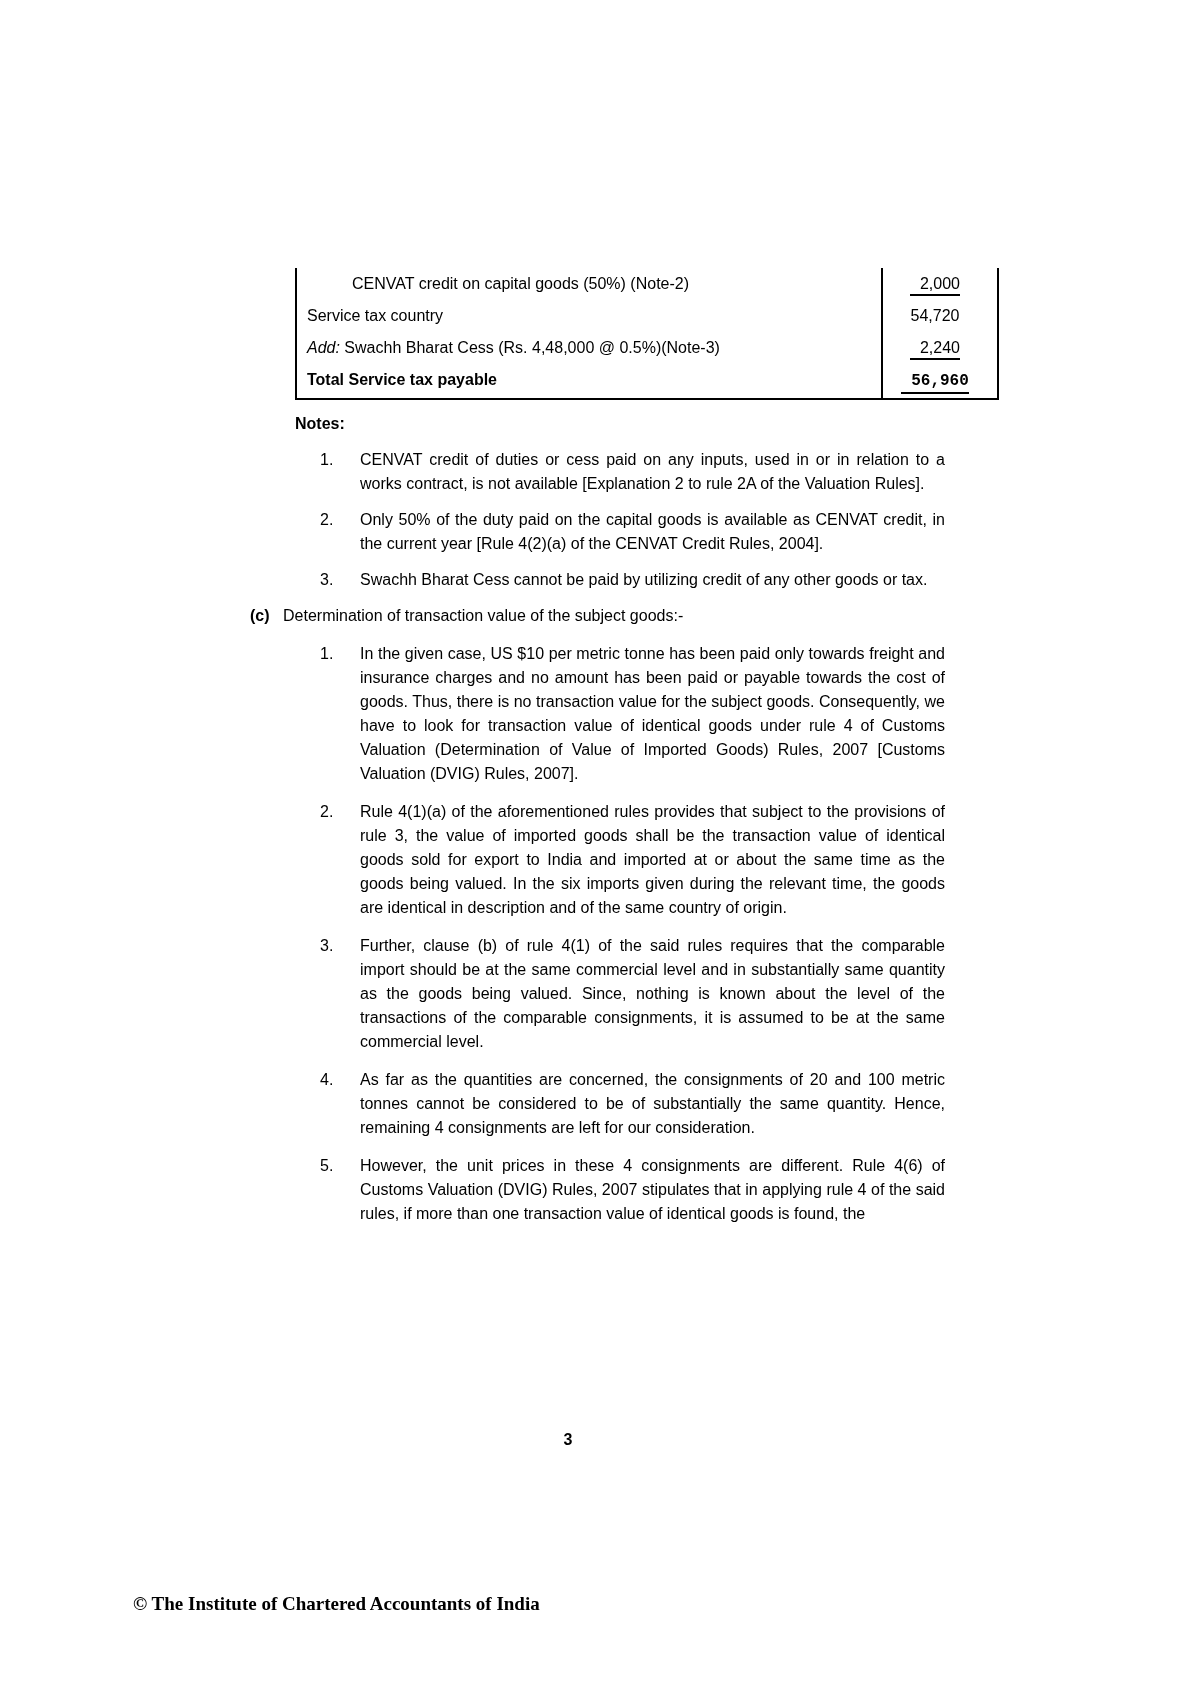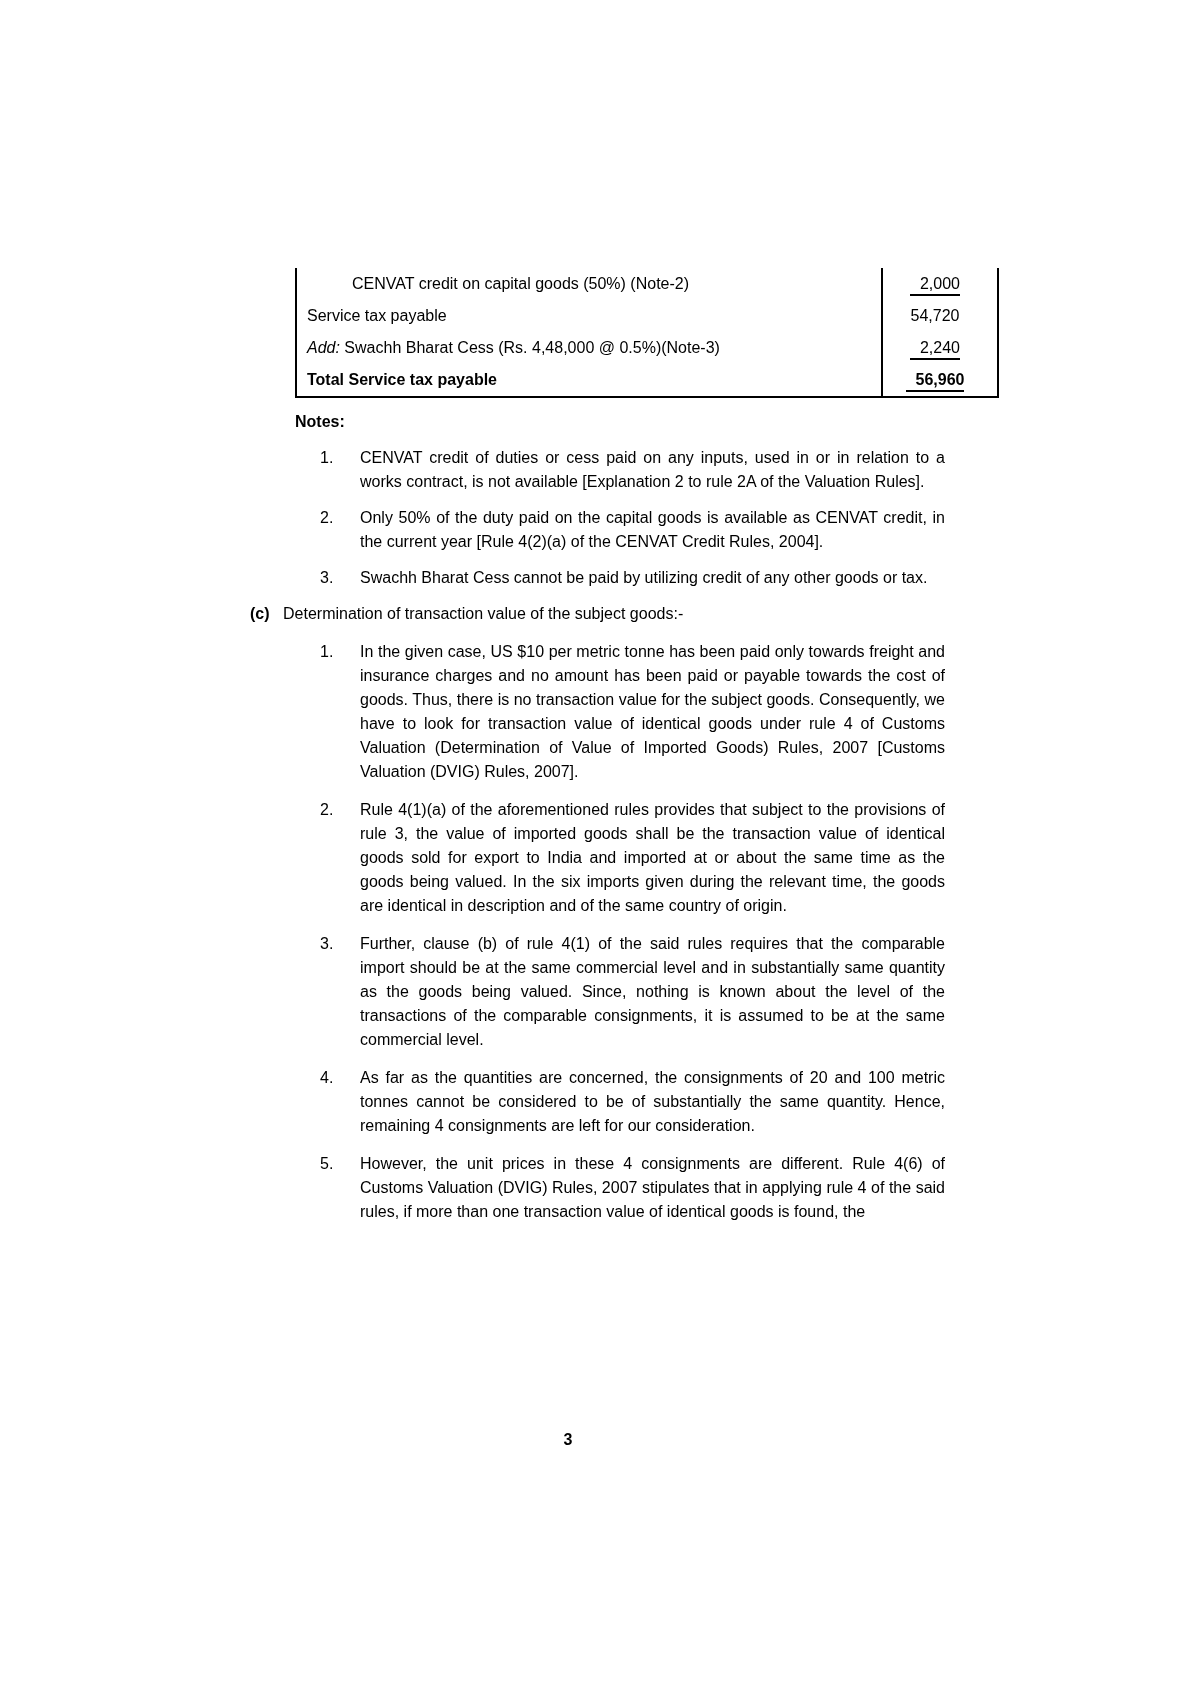--- a/index.html
+++ b/index.html
@@ -29,21 +29,21 @@
   .trow { display: flex; }
   .tlabel { flex: 1; padding: 4px 8px 4px 10px; }
   .tlabel.indent1 { padding-left: 55px; }
   .tval {
     width: 116px; flex: none;
     border-left: 2px solid #000;
     text-align: center;
     padding: 4px 10px 4px 0;
   }
   .vu { display: inline-block; border-bottom: 2px solid #000; padding-left: 10px; line-height: 21px; }
-  .vu-total { display: inline-block; border-bottom: 2.5px solid #000; padding-left: 10px; line-height: 21px; font-weight: bold; }
+  .vu-total { display: inline-block; border-bottom: 2.5px solid #000; padding-left: 10px; line-height: 21px; font-weight: bold; font-family: Liberation Mono, monospace; }
   .bold { font-weight: bold; }
   .it { font-style: italic; }
 
   
   .notes-heading { margin: 12px 0 0 45px; font-weight: bold; }
   .nitem { display: flex; margin: 12px 0 0 70px; }
   .nnum { width: 40px; flex: none; }
   .ntext { flex: 1; text-align: justify; }
   .crow { display: flex; margin-top: 12px; }
   .clabel { width: 33px; flex: none; font-weight: bold; }
@@ -69,21 +69,21 @@
   <div class="content">
 
     <div class="tax-table">
       <div class="trow">
         <div class="tlabel indent1">CENVAT credit on capital goods (50%) (Note-2)</div>
         <div class="tval">
           <span class="vu">2,000</span>
         </div>
       </div>
       <div class="trow">
-        <div class="tlabel">Service tax payable</div>
+        <div class="tlabel">Service tax country</div>
         <div class="tval">
           <span>54,720</span>
         </div>
       </div>
       <div class="trow">
         <div class="tlabel"><span class="it">Add:</span><span> Swachh Bharat Cess (Rs. 4,48,000 @ 0.5%)(Note-3)</span></div>
         <div class="tval">
           <span class="vu">2,240</span>
         </div>
       </div>
@@ -133,13 +133,14 @@
       <div class="ntext">As far as the quantities are concerned, the consignments of 20 and 100 metric tonnes cannot be considered to be of substantially the same quantity.  Hence, remaining 4 consignments are left for our consideration.</div>
     </div>
     <div class="citem">
       <div class="nnum">5.</div>
       <div class="ntext">However, the unit prices in these 4 consignments are different.  Rule 4(6) of Customs Valuation (DVIG) Rules, 2007 stipulates that in applying rule 4 of the said rules, if more than one transaction value of identical goods is found, the</div>
     </div>
 
   </div>
 
   <div class="pagenum">3</div>
+  <div class="footer">© The Institute of Chartered Accountants of India</div>
 </div>
 
 </body></html>

